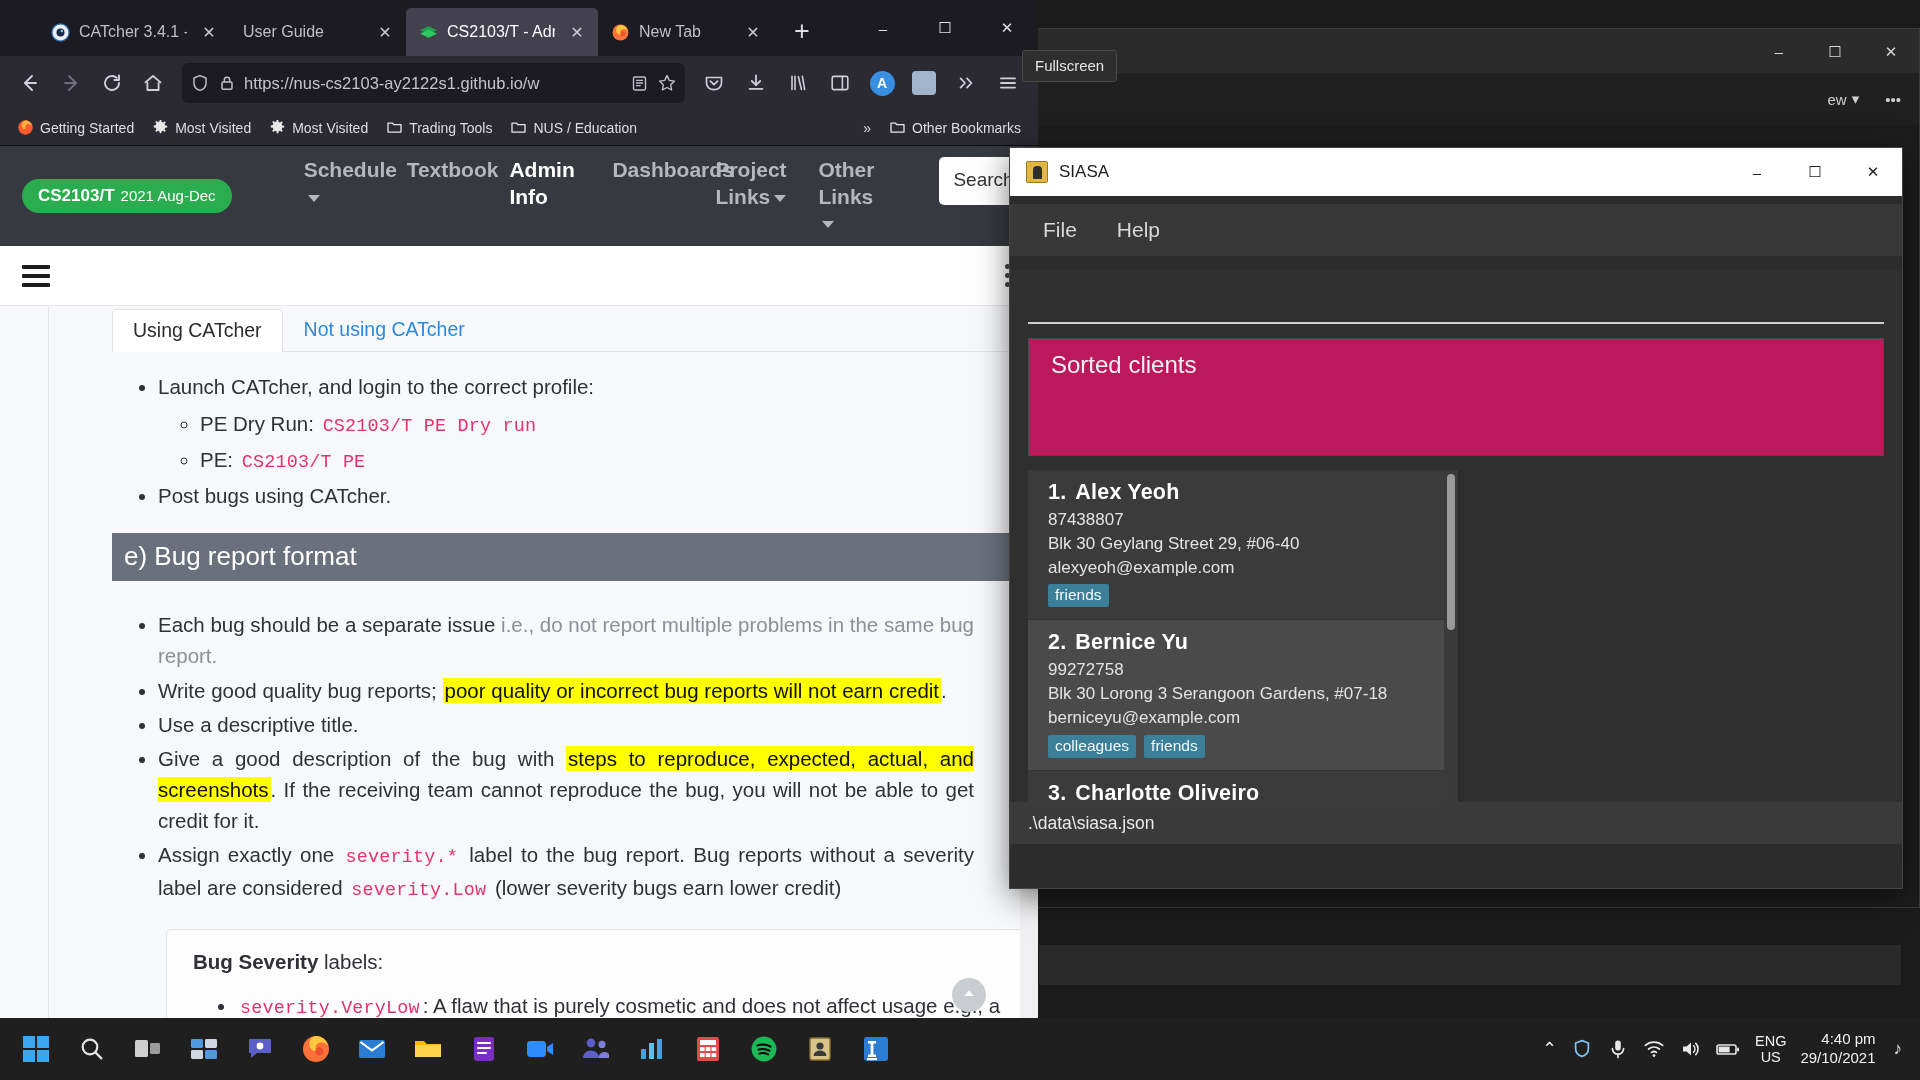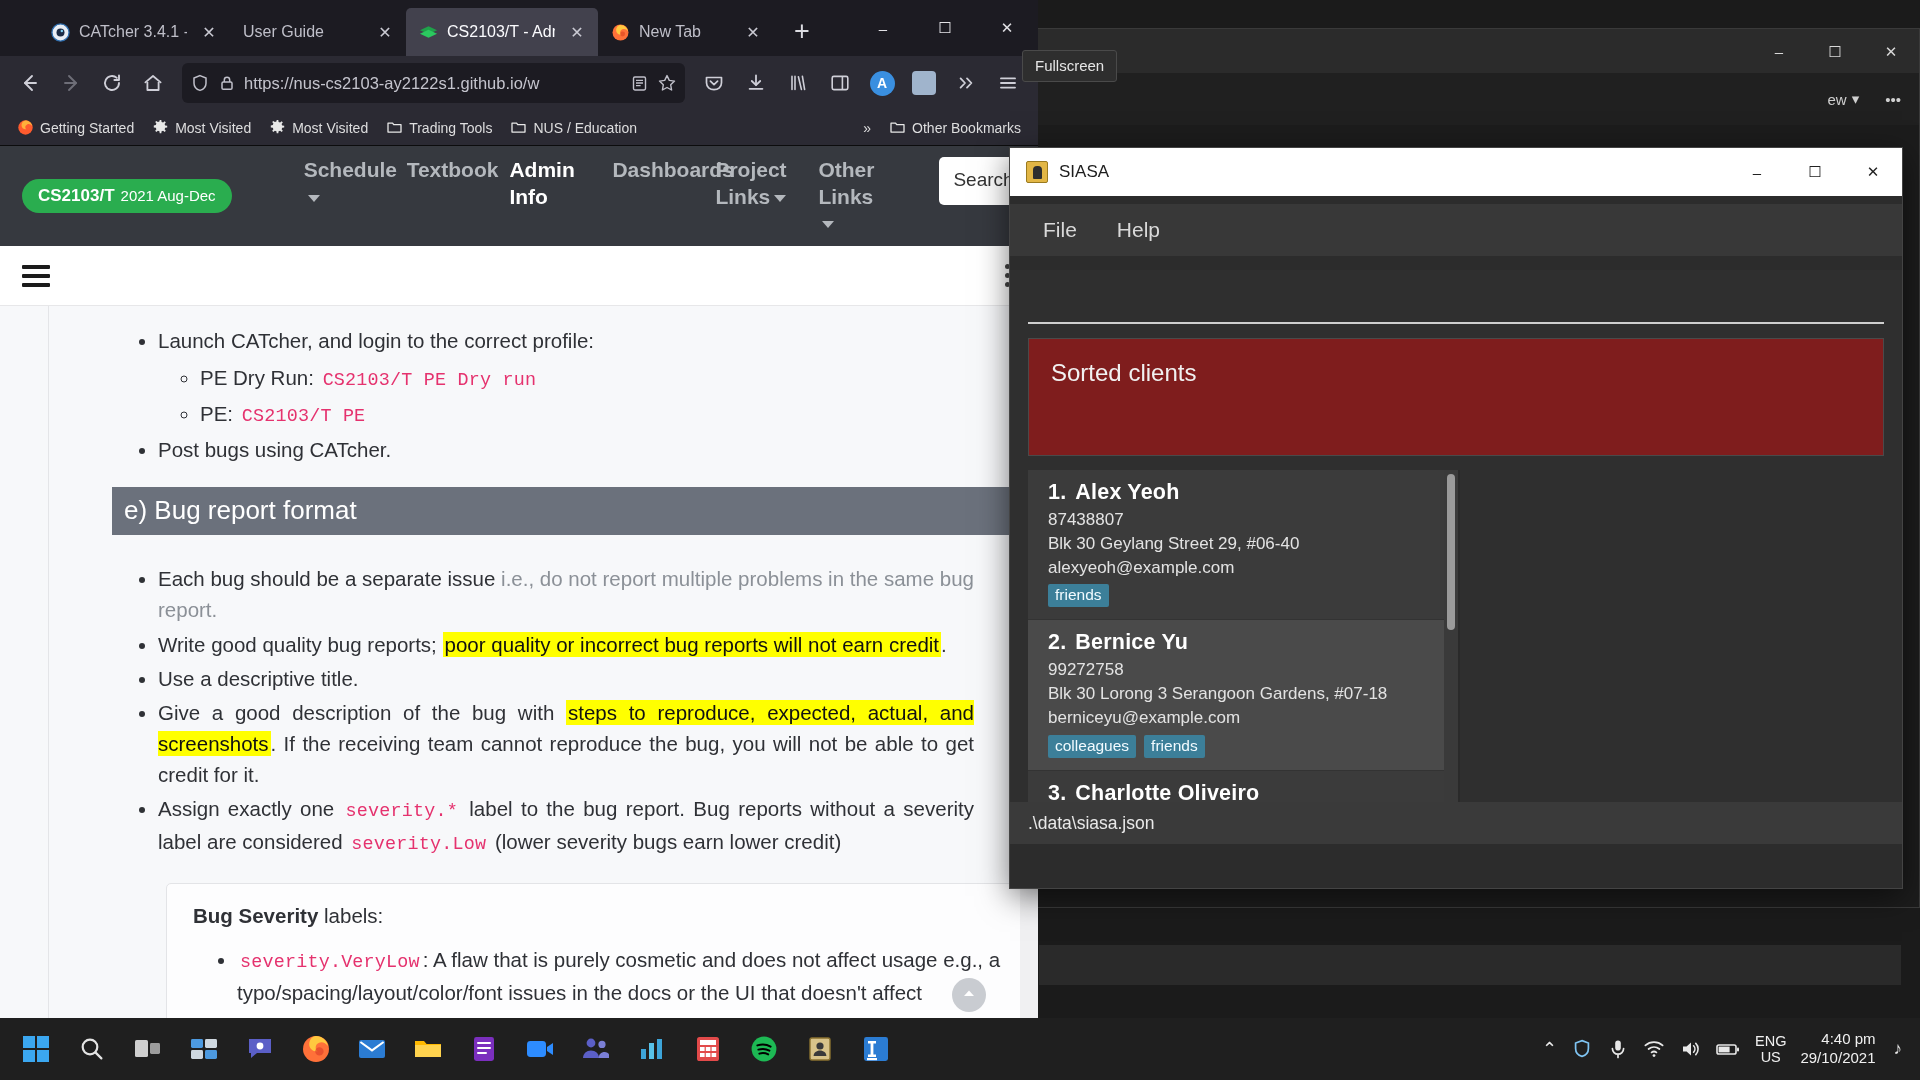--- a/index.html
+++ b/index.html
@@ -238,22 +238,22 @@
     height: 52px; background: #383838; display: flex; align-items: center; padding-left: 22px;
     gap: 18px;
     margin-top: 8px;
   }
   .siasa-menu { color: #d9d9d9; font-size: 21px; padding: 5px 11px; }
   .siasa-main { background: #2f2f2f; height: 574px; position: relative; padding: 0; }
   .siasa-cmdbox {
     margin: 14px 18px 0; height: 54px; border-bottom: 2px solid #cfcfcf; background: #2f2f2f;
   }
   .siasa-result {
-    margin: 14px 18px 0; height: 118px; background: #7f1d1d; border: 1px solid #4a4a4a;
-    display: flex; align-items: flex-start; padding: 20px 22px;
+    margin: 14px 18px 0; height: 118px; background: #be185d; border: 1px solid #4a4a4a;
+    display: flex; align-items: flex-start; padding: 12px 22px;
   }
   .siasa-result .rtext { color: #f1f1f1; font-size: 24px; }
   .siasa-splitter { display: flex; margin: 14px 18px 0; height: 352px; }
   .client-panel {
     width: 432px; background: #3a3a3a; position: relative; overflow: hidden;
     border-right: 2px solid #2a2a2a;
   }
   .client-scroll { position: absolute; inset: 0 14px 0 0; overflow: hidden; }
   .client-card {
     background: #3b3b3b; padding: 10px 16px 12px 20px; border-bottom: 1px solid #333;
@@ -559,20 +559,24 @@
             <i></i>
             <i></i>
             <i></i>
           </div>
       </div>
 
       <div class="doc-area">
         <div class="doc-lgutter"></div>
         <div class="doc-inner">
 
+          <div class="tabs-row">
+            <div class="doc-tab active">Using CATcher</div>
+            <div class="doc-tab">Not using CATcher</div>
+          </div>
 
           <div class="doc-body">
             <ul class="lv1">
               <li>
                 <span>Launch CATcher, and login to the correct profile:</span>
                 <ul class="lv2">
                   <li>
                     <span>PE Dry Run:</span>
                     <code class="pink">CS2103/T PE Dry run</code>
                   </li>

